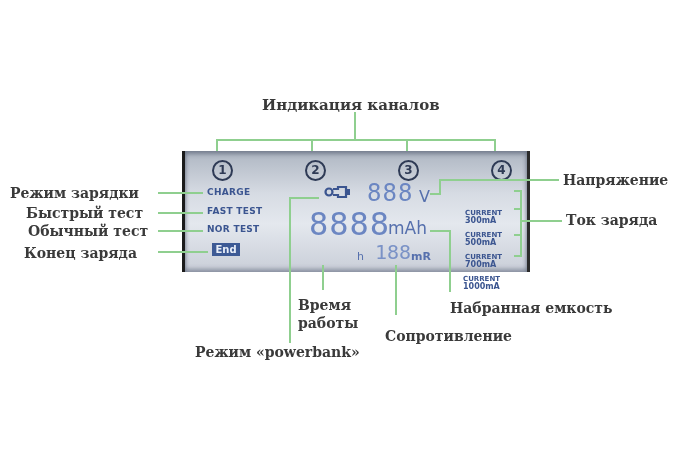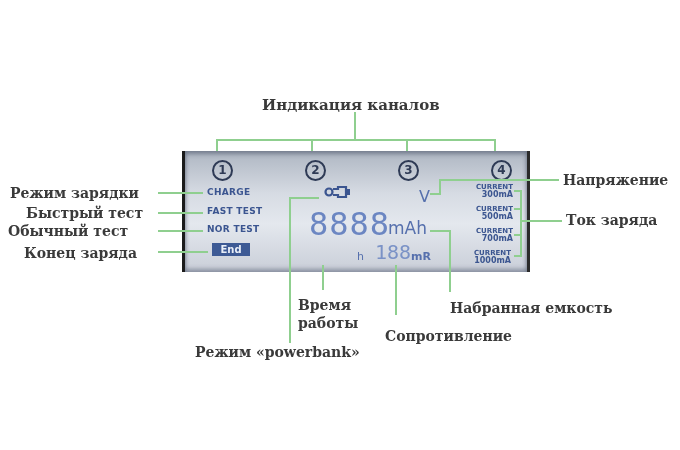--- a/index.html
+++ b/index.html
@@ -6,24 +6,24 @@
   body{width:680px;height:450px;background:#ffffff;position:relative;overflow:hidden;font-family:"DejaVu Serif",serif;}
   .abs{position:absolute;}
   .lbl{position:absolute;font-family:"DejaVu Serif",serif;font-weight:bold;color:#3a3a3a;font-size:14px;white-space:nowrap;line-height:16px;}
   .line{position:absolute;background:#8fcf8f;}
   .lcd{position:absolute;left:182px;top:151px;width:342px;height:121px;
        background:linear-gradient(180deg,#aeb6c2 0%,#d6dbe3 35%,#e4e8ee 60%,#c9ced8 100%);
        border-left:3px solid #1b1b1b;border-right:3px solid #2a2a2a;
        box-shadow:inset 0 3px 4px rgba(80,90,110,0.6), inset 0 -3px 4px rgba(80,90,110,0.5);}
   .ch{position:absolute;width:17px;height:17px;border:2px solid #2e3a55;border-radius:50%;color:#2e3a55;font-family:"DejaVu Sans",sans-serif;font-weight:bold;font-size:12px;line-height:17px;text-align:center;}
   .mode{position:absolute;font-family:"DejaVu Sans",sans-serif;font-weight:bold;font-size:9px;color:#3b5590;letter-spacing:0.3px;}
-  .endbtn{position:absolute;left:27px;top:92px;width:38px;height:13px;background:#3d5a95;color:#e8eef8;font-family:"DejaVu Sans",sans-serif;font-weight:bold;font-size:10px;line-height:13px;text-align:center;}
+  .endbtn{position:absolute;left:27px;top:92px;width:28px;height:13px;background:#3d5a95;color:#e8eef8;font-family:"DejaVu Sans",sans-serif;font-weight:bold;font-size:10px;line-height:13px;text-align:center;}
   .seg{position:absolute;font-family:"DejaVu Sans Mono",monospace;color:#6b86c2;}
   .unit{position:absolute;font-family:"DejaVu Sans",sans-serif;color:#5670ad;}
-  .cur{position:absolute;font-family:"DejaVu Sans",sans-serif;font-weight:bold;font-size:7px;line-height:8px;color:#3b5590;text-align:right;width:48px;}
+  .cur{position:absolute;font-family:"DejaVu Sans",sans-serif;font-weight:bold;font-size:7px;line-height:8px;color:#3b5590;text-align:left;width:48px;margin-top:26px;}
 </style>
 </head>
 <body>
 
 <div class="lbl" style="left:262px;top:97px;font-size:15px;">Индикация каналов</div>
 
 <div class="line" style="left:354px;top:112px;width:2px;height:28px;"></div>
 <div class="line" style="left:216px;top:139px;width:280px;height:2px;"></div>
 <div class="line" style="left:216px;top:139px;width:2px;height:12px;"></div>
 <div class="line" style="left:311px;top:139px;width:2px;height:12px;"></div>
@@ -40,20 +40,21 @@
   <div class="mode" style="left:22px;top:55px;">FAST TEST</div>
   <div class="mode" style="left:22px;top:73px;">NOR TEST</div>
   <div class="endbtn">End</div>
 
   <svg class="abs" style="left:139px;top:33px;" width="28" height="16" viewBox="0 0 28 16">
     <circle cx="5" cy="8" r="3.5" fill="none" stroke="#3b5590" stroke-width="2.2"></circle>
     <path d="M9 5 H14 V3 H22 V13 H14 V11 H9" fill="none" stroke="#3b5590" stroke-width="2.2"></path>
     <rect x="23" y="5" width="3" height="6" fill="#3b5590"></rect>
   </svg>
 
+  <div class="seg" style="left:182px;top:28px;font-size:24px;letter-spacing:1px;">888</div>
   <div class="unit" style="left:234px;top:36px;font-size:16px;">V</div>
 
   <div class="seg" style="left:124px;top:54px;font-size:32px;letter-spacing:1px;">8888</div>
   <div class="unit" style="left:203px;top:67px;font-size:17px;">mAh</div>
 
   <div class="unit" style="left:172px;top:99px;font-size:11px;">h</div>
 
   <div class="seg" style="left:190px;top:89px;font-size:20px;opacity:0.85;">188</div>
   <div class="unit" style="left:226px;top:99px;font-size:11px;font-weight:bold;">mR</div>
 
@@ -70,21 +71,21 @@
       <div style="font-size:8px;">700mA</div>
     </div>
   <div class="cur" style="left:278px;top:98px;">
       <div>CURRENT</div>
       <div style="font-size:8px;">1000mA</div>
     </div>
 </div>
 
 <div class="lbl" style="left:10px;top:185px;">Режим зарядки</div>
 <div class="lbl" style="left:26px;top:205px;">Быстрый тест</div>
-<div class="lbl" style="left:8px;top:223px;">Обычный тест</div>
+<div class="lbl" style="left:28px;top:223px;">Обычный тест</div>
 <div class="lbl" style="left:24px;top:245px;">Конец заряда</div>
 
 <div class="line" style="left:158px;top:192px;width:45px;height:2px;"></div>
 <div class="line" style="left:158px;top:212px;width:45px;height:2px;"></div>
 <div class="line" style="left:158px;top:230px;width:45px;height:2px;"></div>
 <div class="line" style="left:158px;top:251px;width:50px;height:2px;"></div>
 
 <div class="lbl" style="left:563px;top:172px;">Напряжение</div>
 <div class="lbl" style="left:566px;top:212px;">Ток заряда</div>
 

